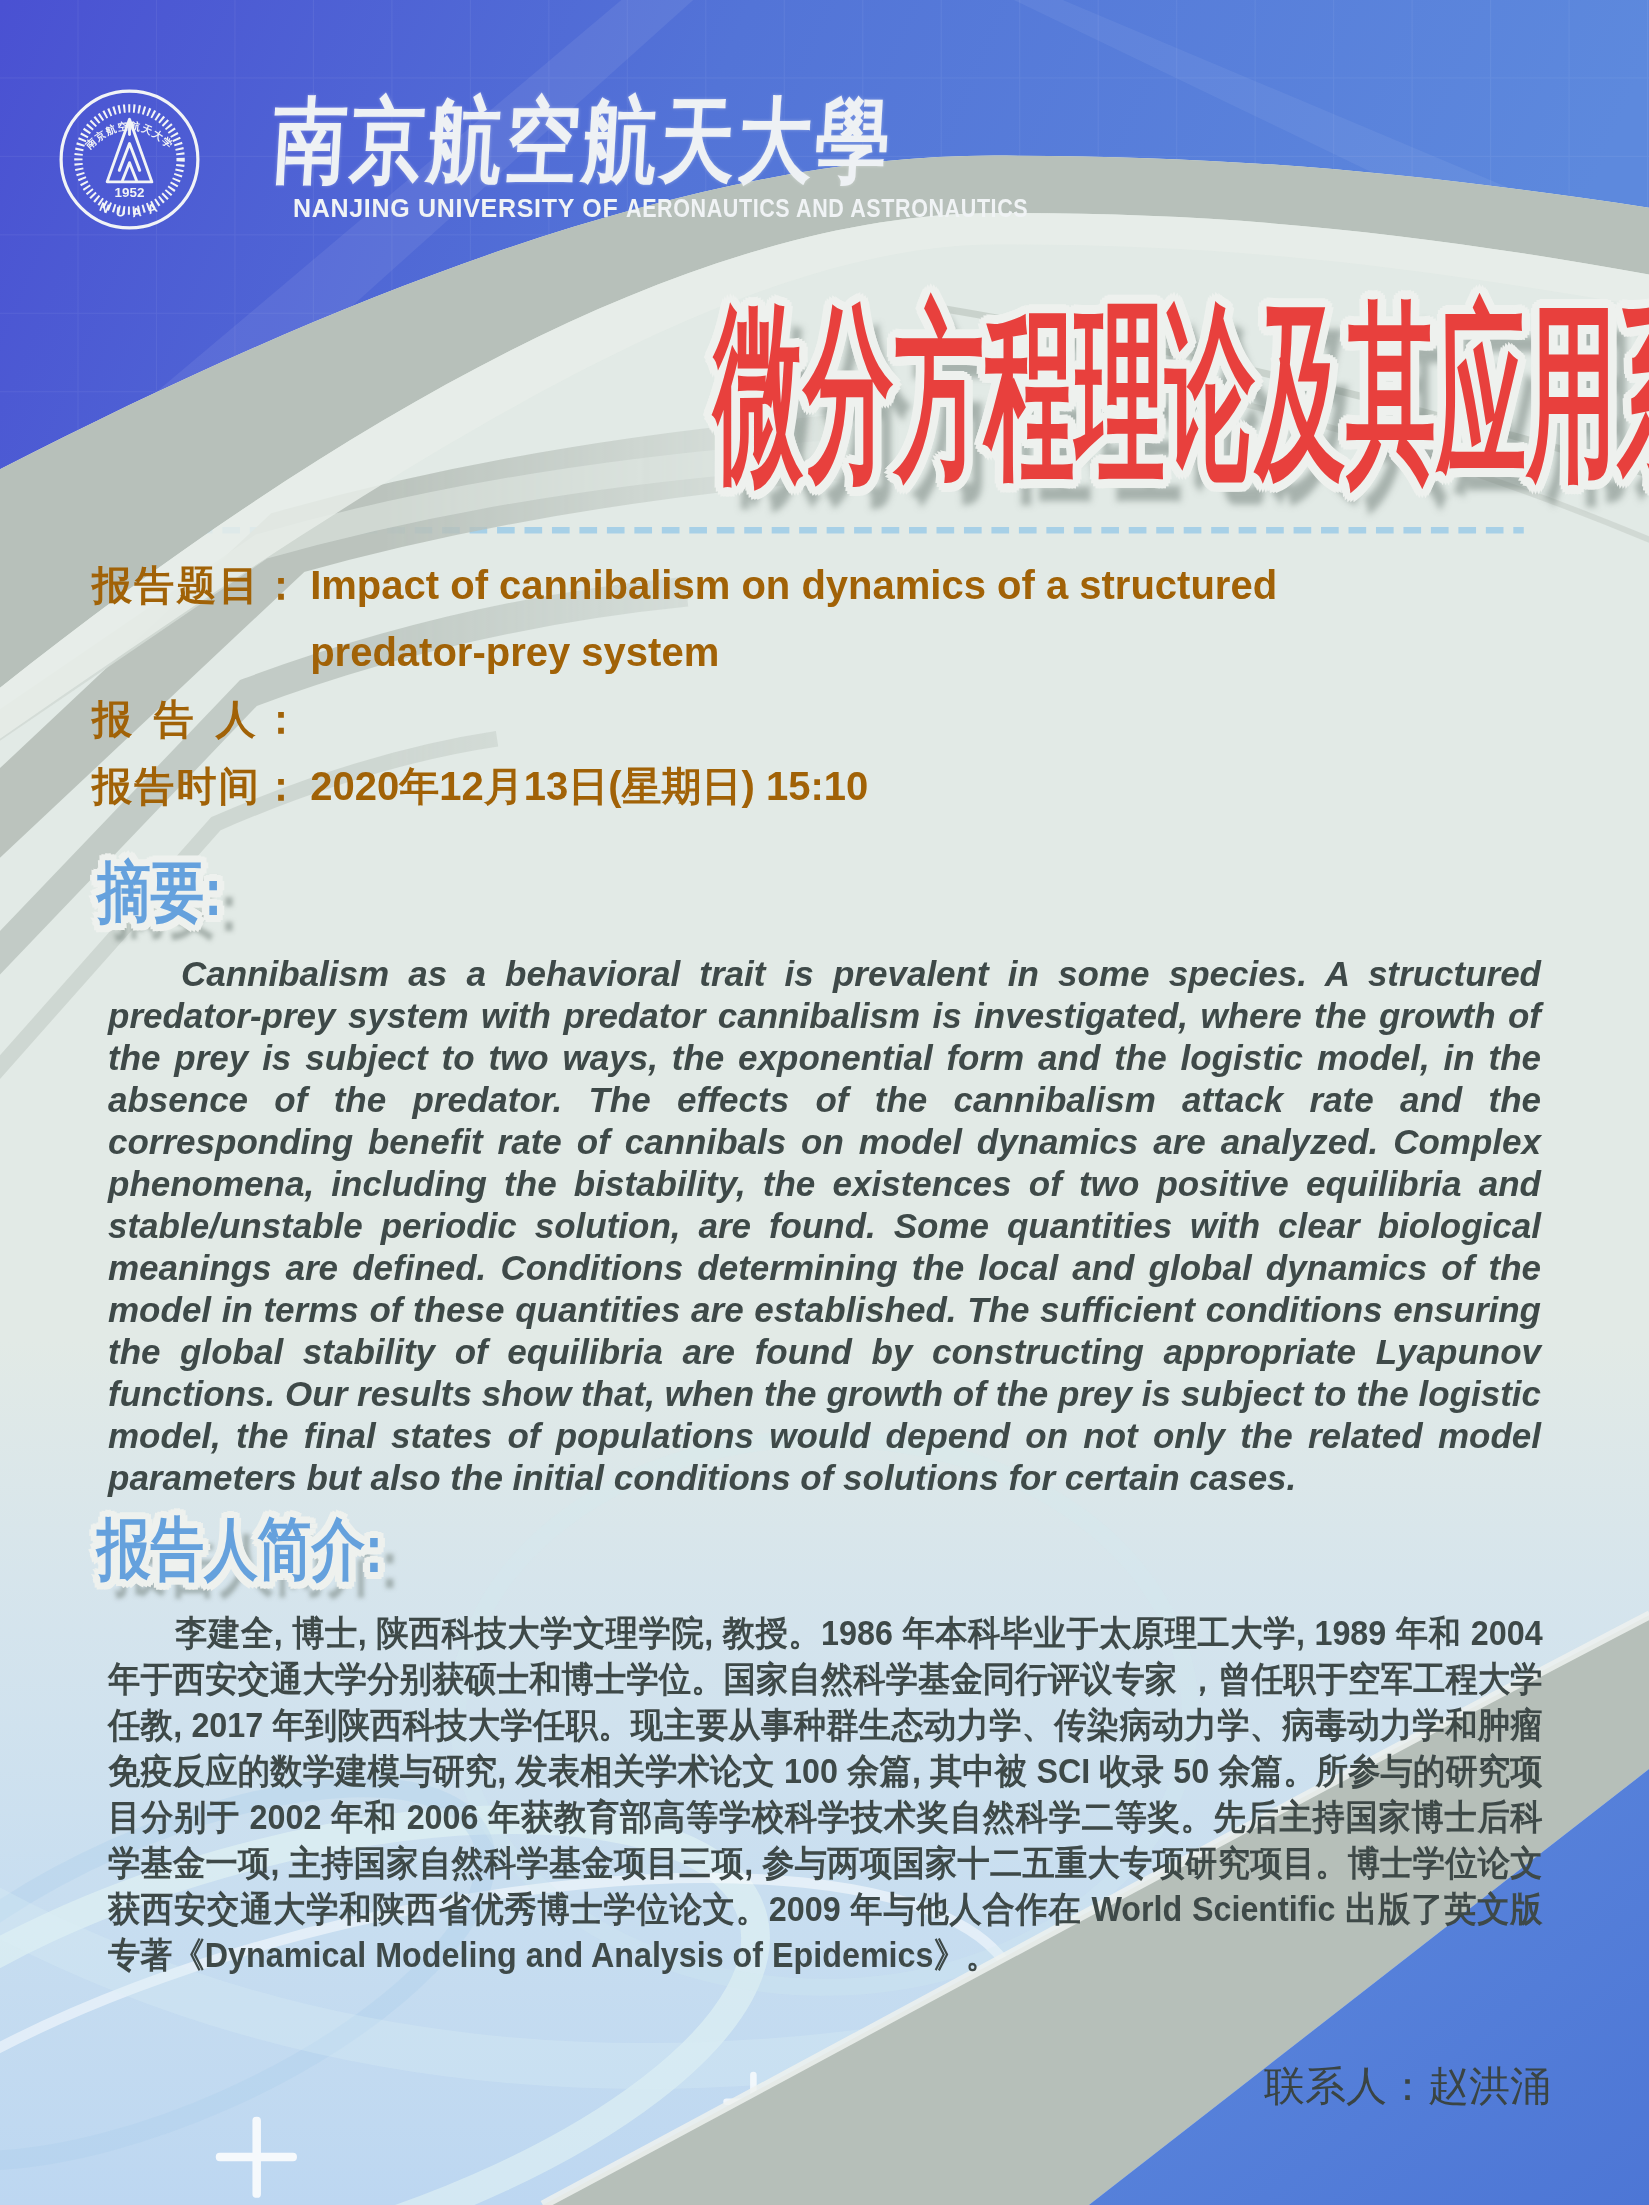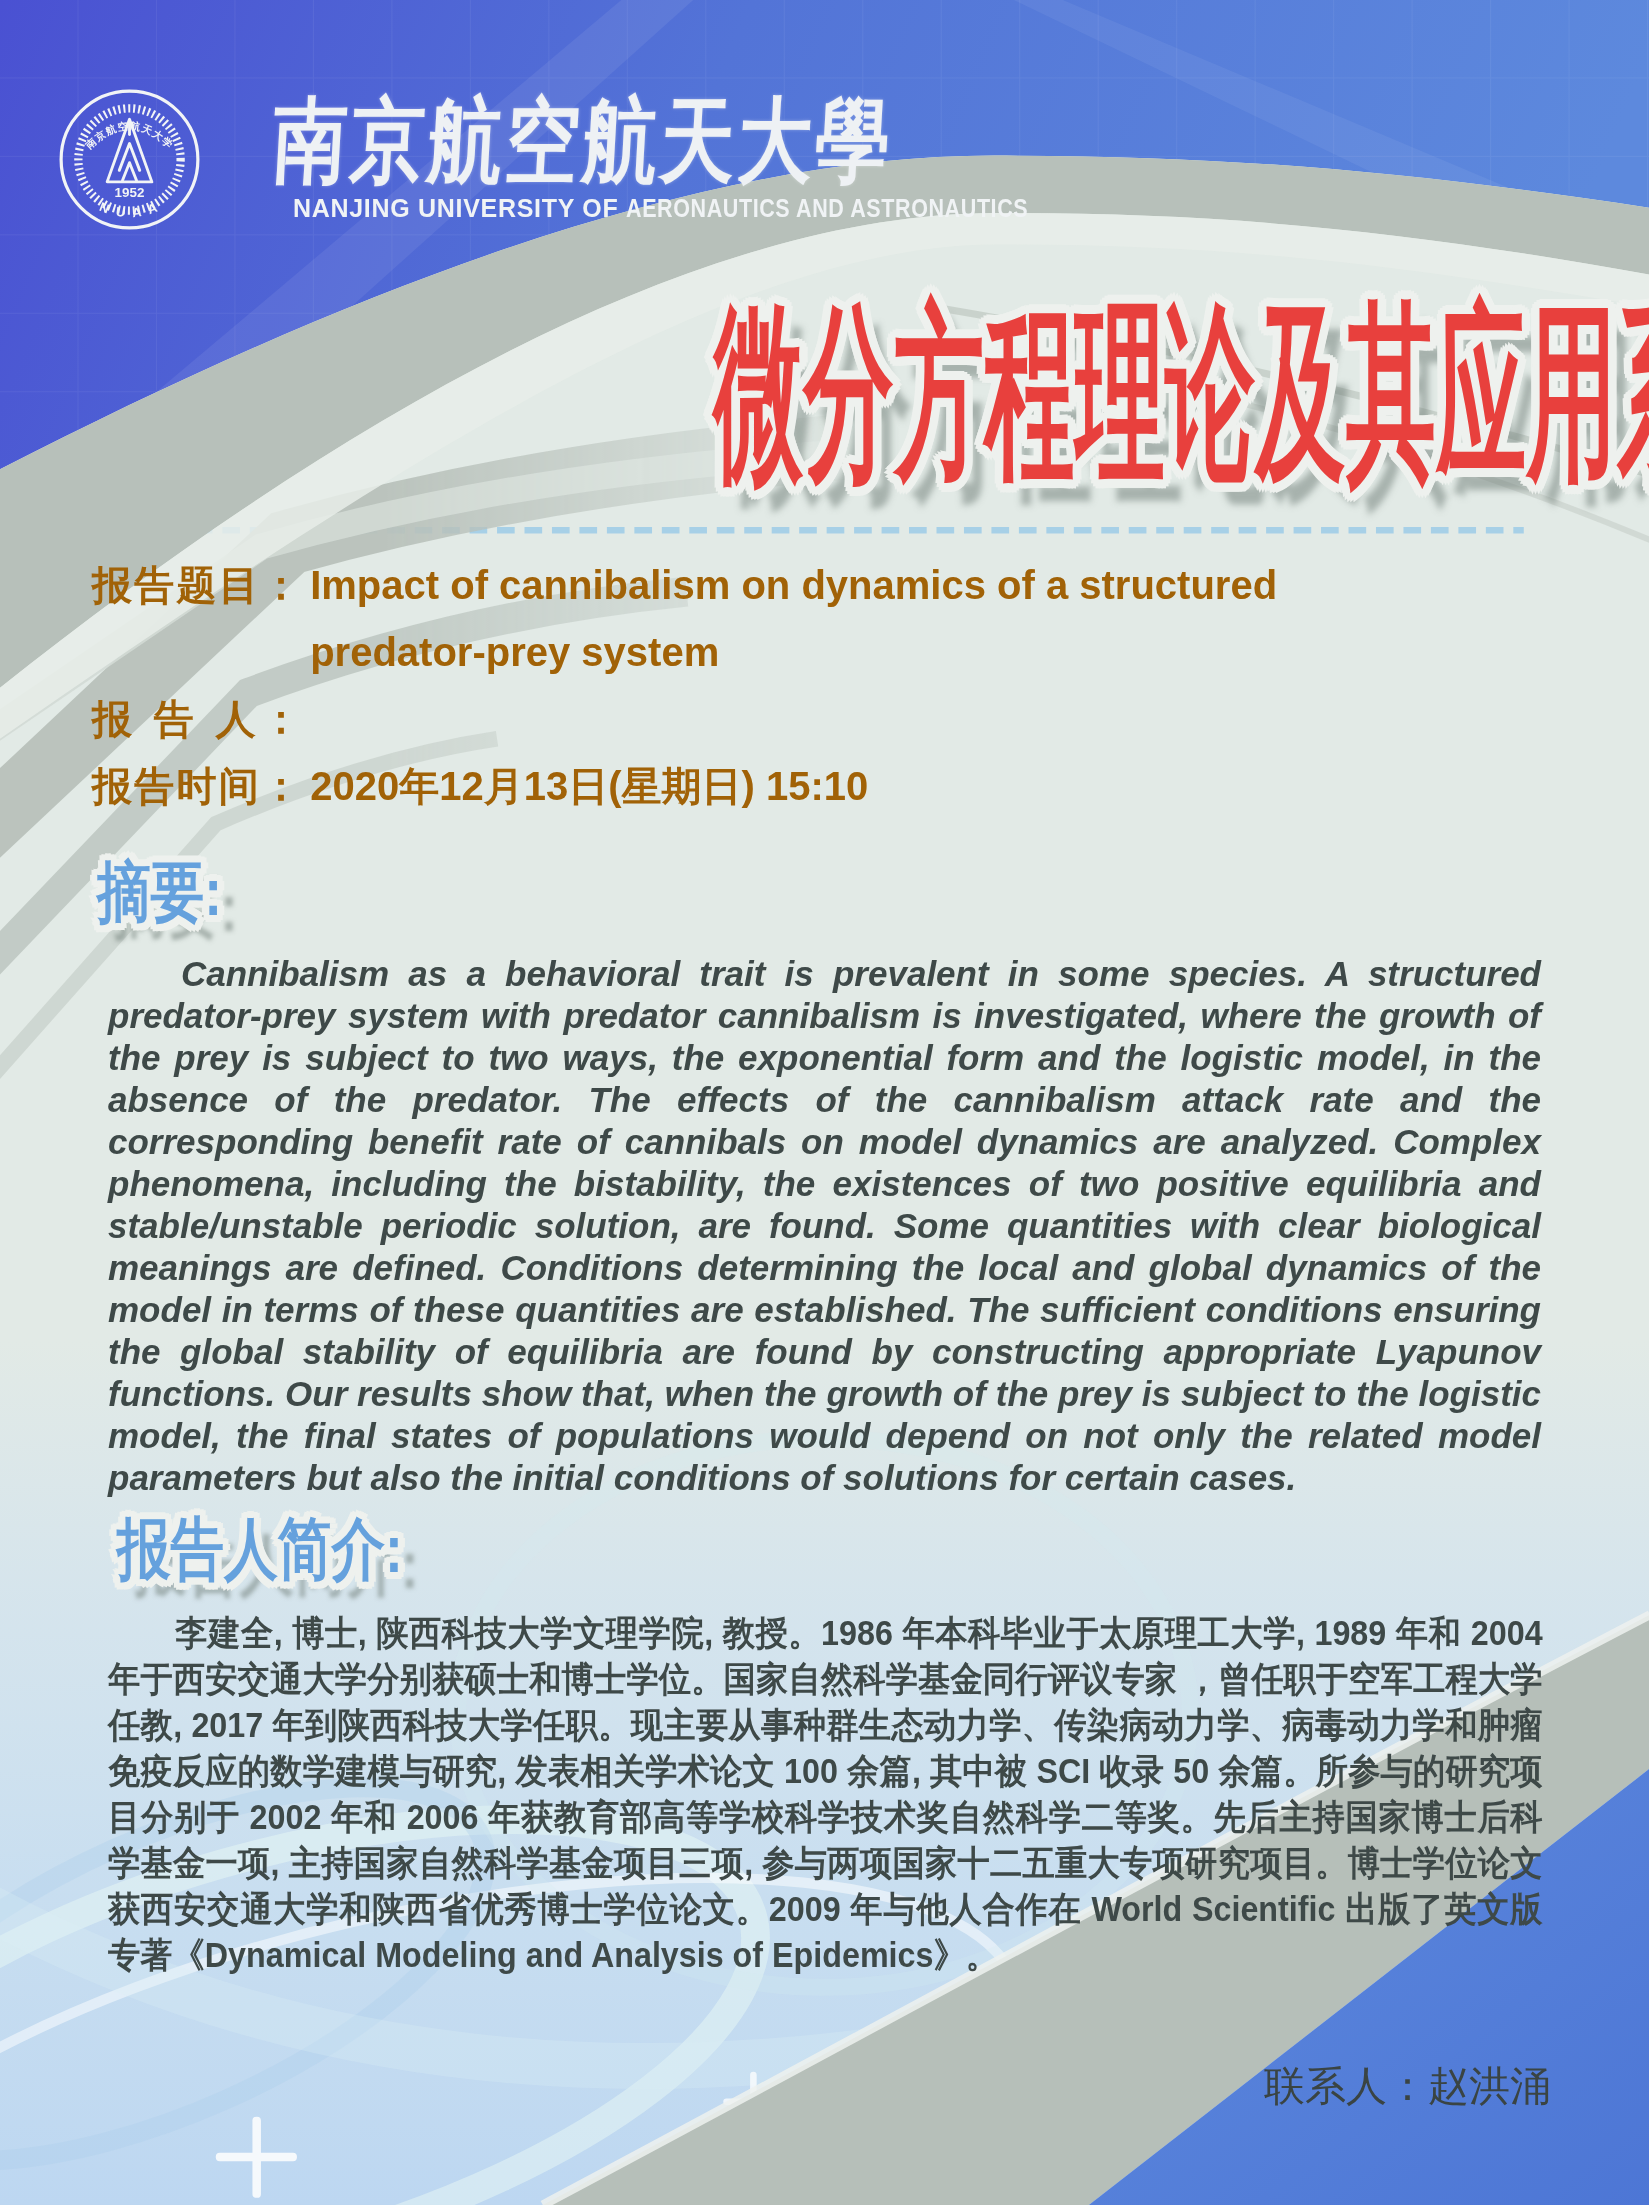--- a/index.html
+++ b/index.html
@@ -60,21 +60,21 @@
     font-size:67px;font-weight:bold;line-height:1.1;
     color:var(--heading_blue,#65a1dd);
     transform:scaleX(.8);transform-origin:left center;white-space:nowrap;
     text-shadow:
       9.2px 0 0 #eef1ee, 7.2px 4.6px 0 #eef1ee, 4.6px 6.5px 0 #eef1ee, 0 7.2px 0 #eef1ee,
       -4.6px 6.5px 0 #eef1ee, -7.2px 4.6px 0 #eef1ee, -9.2px 0 0 #eef1ee, -7.2px -4.6px 0 #eef1ee,
       -4.6px -6.5px 0 #eef1ee, 0 -7.2px 0 #eef1ee, 4.6px -6.5px 0 #eef1ee, 7.2px -4.6px 0 #eef1ee,
       19.6px 15.7px 5.2px rgba(110,124,118,.5);
   }
   #abstract-heading{left:97px;top:855px;}
-  #bio-heading{left:97px;top:1512px;margin-left:20px;}
+  #bio-heading{left:97px;top:1512px;}
 
   
   .body-par{
     color:var(--body_text,#3e4948);
     font-weight:bold;
     text-align:justify;
     text-indent:73px;
   }
   #abstract-body{left:108px;top:953px;width:1433px;font-size:35px;line-height:42px;font-style:italic;}
   #bio-body{left:108px;top:1610px;width:1556px;font-size:35px;line-height:46px;

